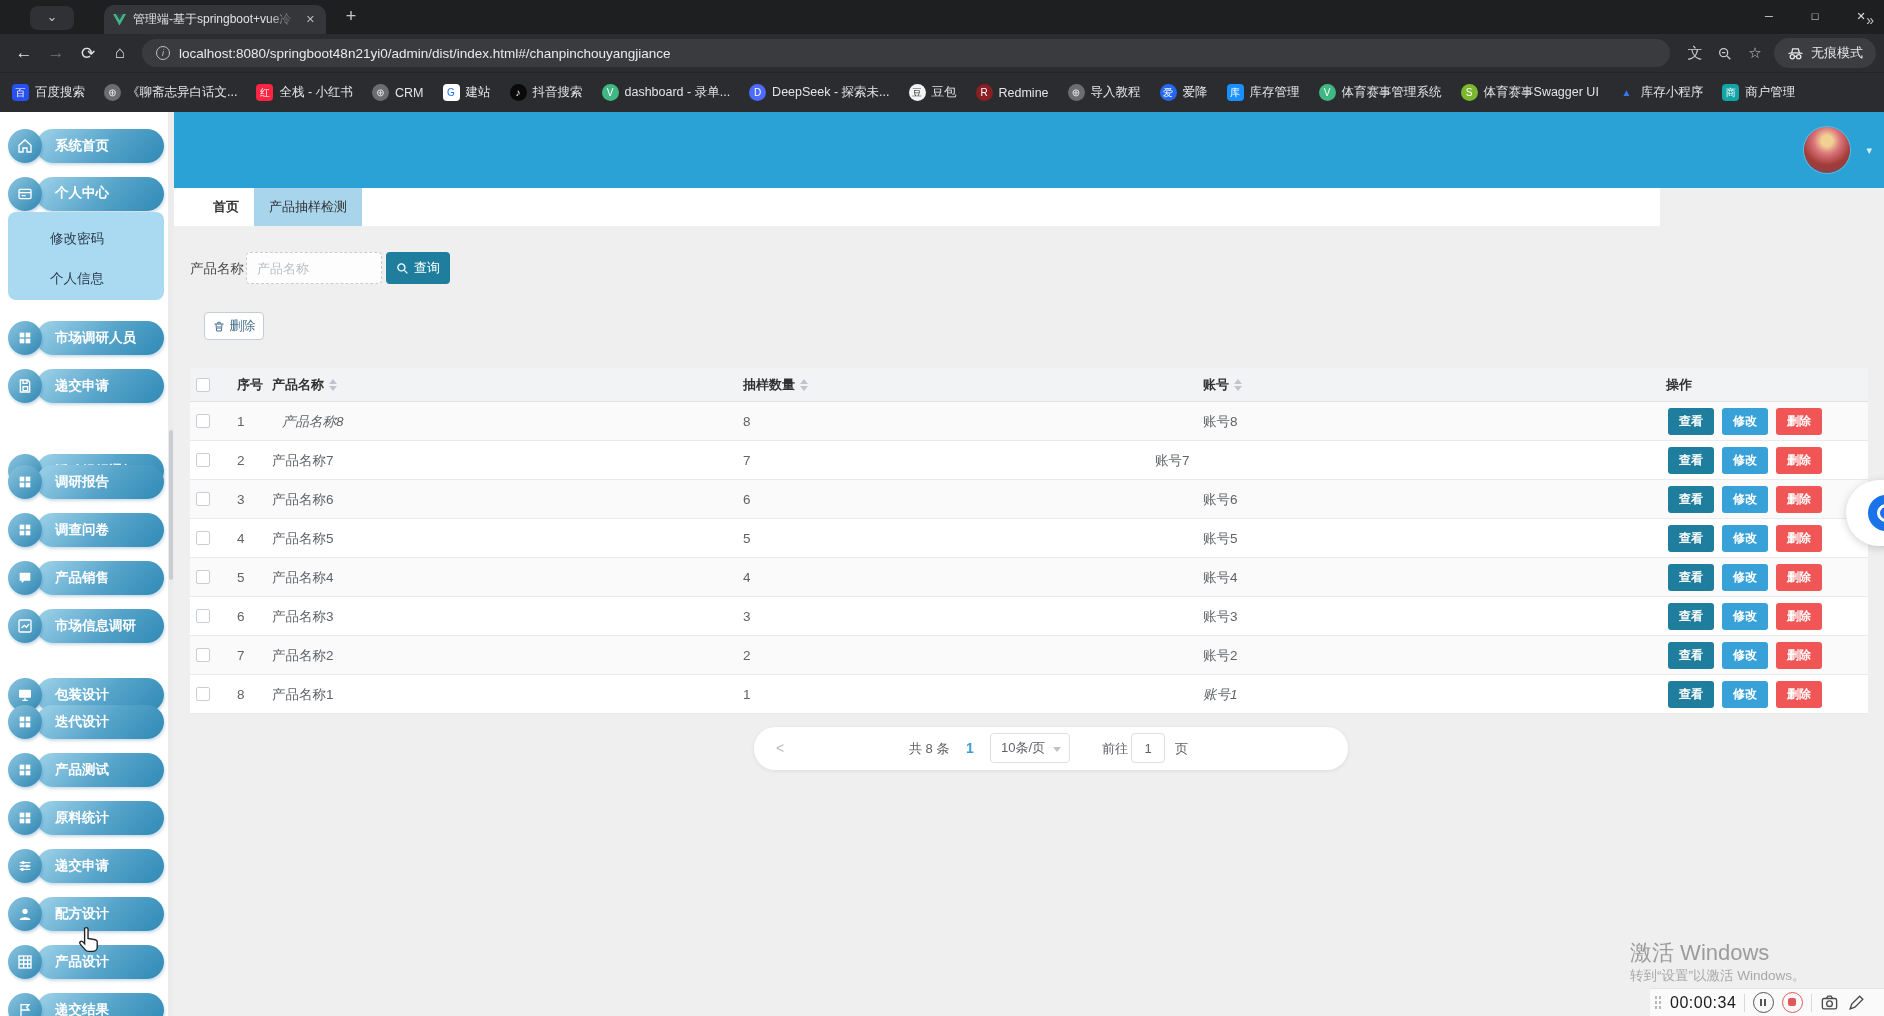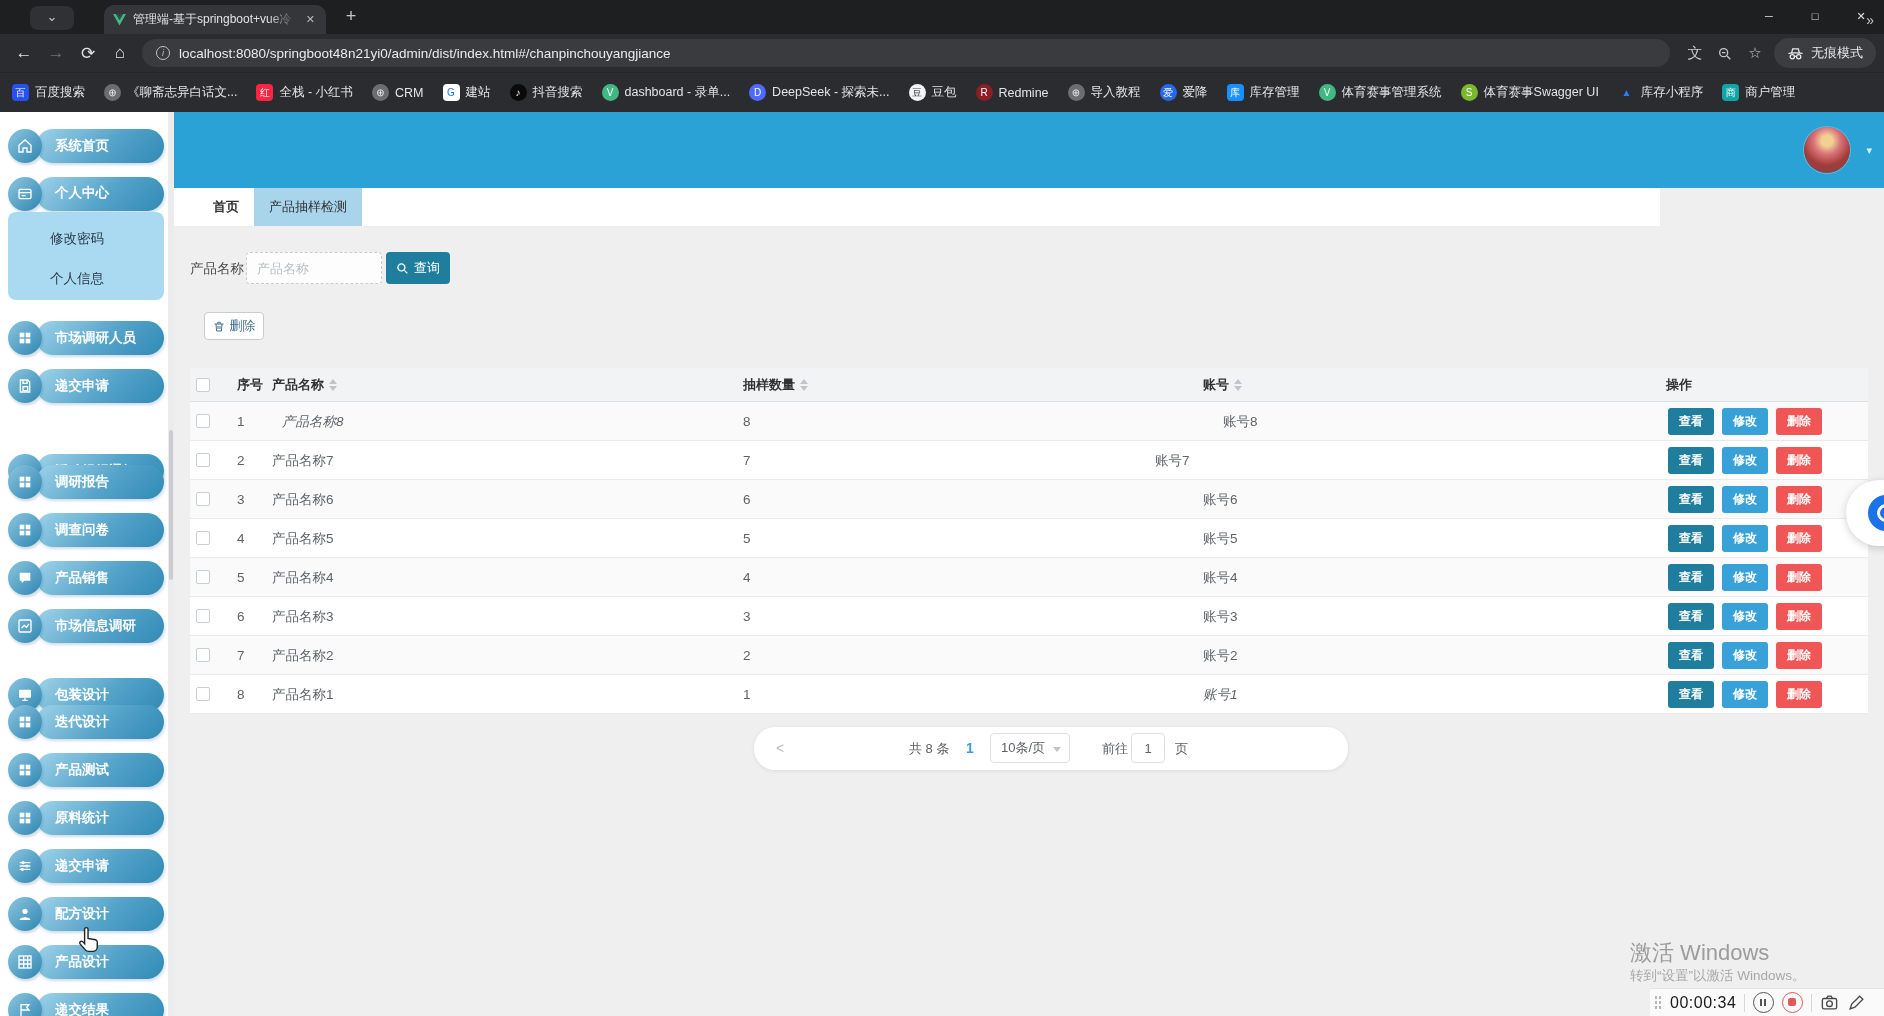--- a/index.html
+++ b/index.html
@@ -455,21 +455,21 @@
           <div class="th" style="left: 82px;"><span>产品名称</span><span class="caret"><i class="up"></i><i class="dn"></i></span></div>
           <div class="th" style="left: 553px;"><span>抽样数量</span><span class="caret"><i class="up"></i><i class="dn"></i></span></div>
           <div class="th" style="left: 1013px;"><span>账号</span><span class="caret"><i class="up"></i><i class="dn"></i></span></div>
           <div class="th" style="left: 1476px;"><span>操作</span></div>
         </div>
         <div class="trow">
           <span class="cb"></span>
           <div class="td" style="left: 47px;">1</div>
           <div class="td" style="left: 92px; font-style: italic;">产品名称8</div>
           <div class="td" style="left: 553px;">8</div>
-          <div class="td" style="left: 1013px; margin-left: 20px;">账号8</div>
+          <div class="td" style="left: 1013px;">账号8</div>
           <button class="rbtn view" style="left: 1478px;">查看</button>
           <button class="rbtn edit" style="left: 1532px;">修改</button>
           <button class="rbtn del" style="left: 1586px;">删除</button>
         </div>
         <div class="trow">
           <span class="cb"></span>
           <div class="td" style="left: 47px;">2</div>
           <div class="td" style="left: 82px;">产品名称7</div>
           <div class="td" style="left: 553px;">7</div>
           <div class="td" style="left: 965px;">账号7</div>

